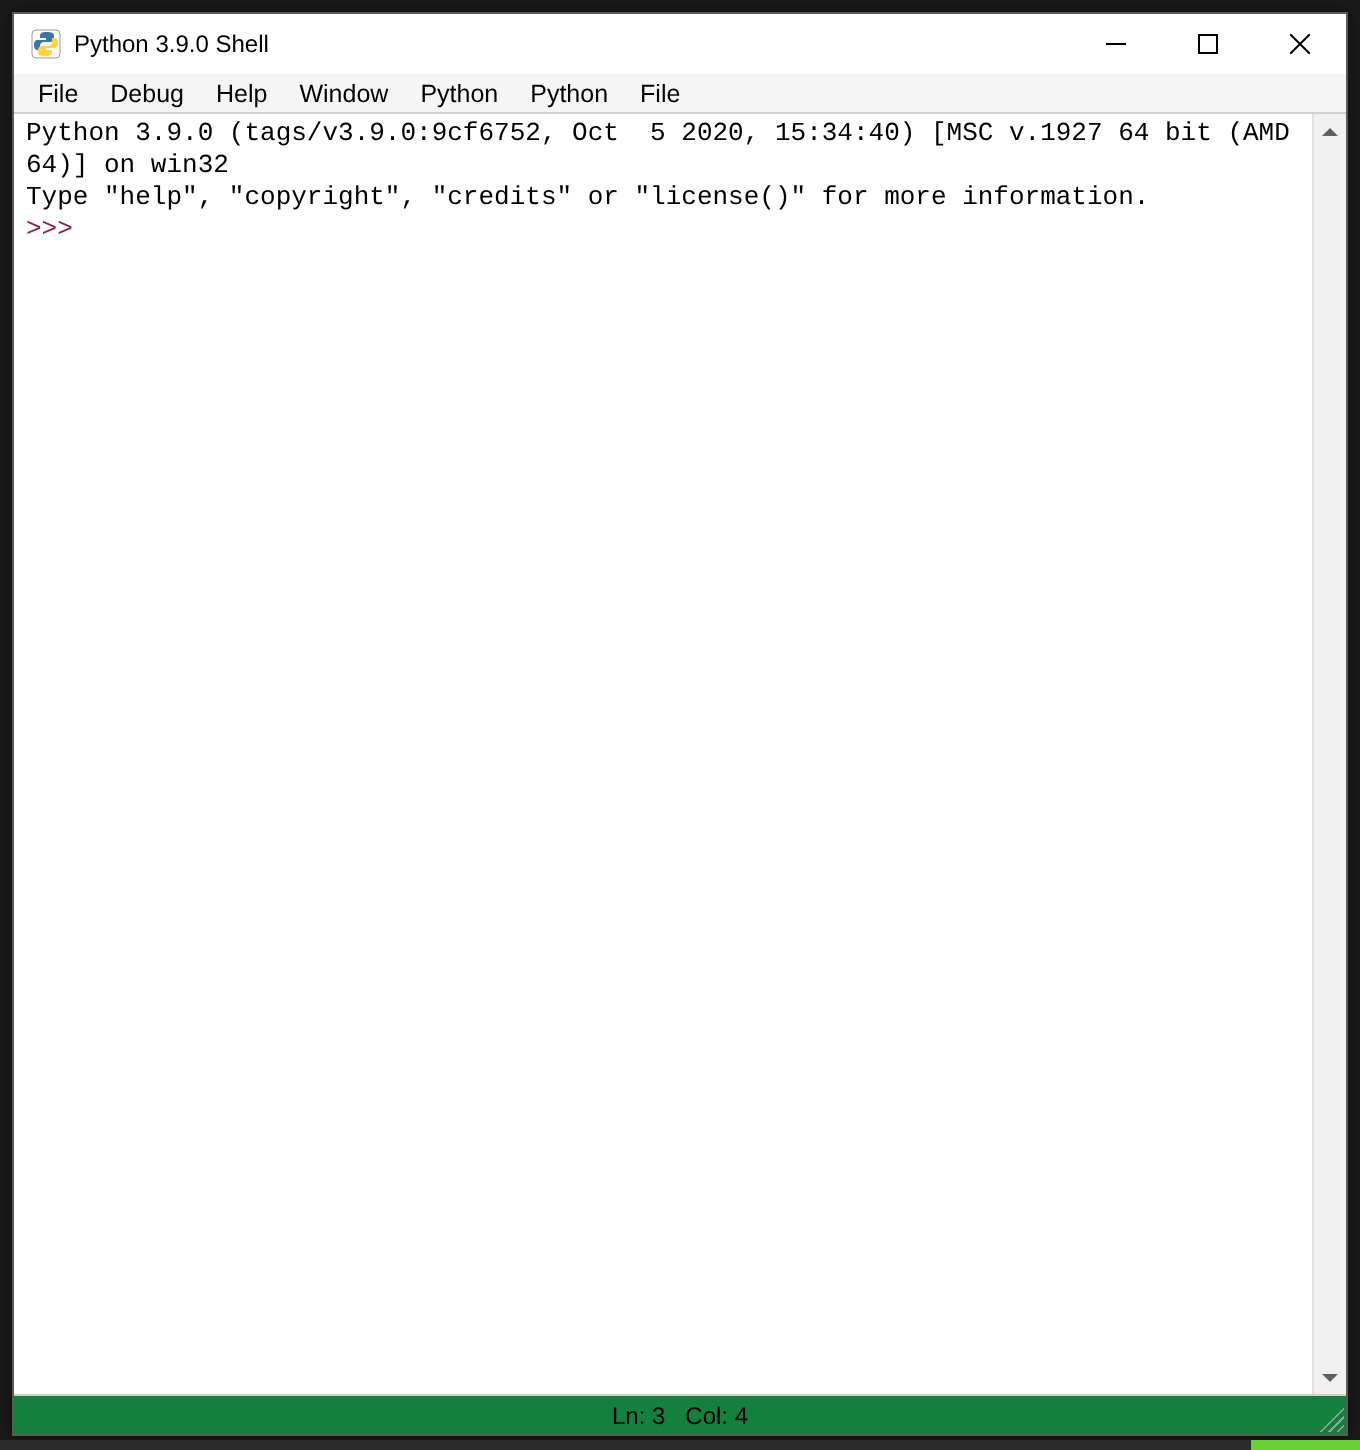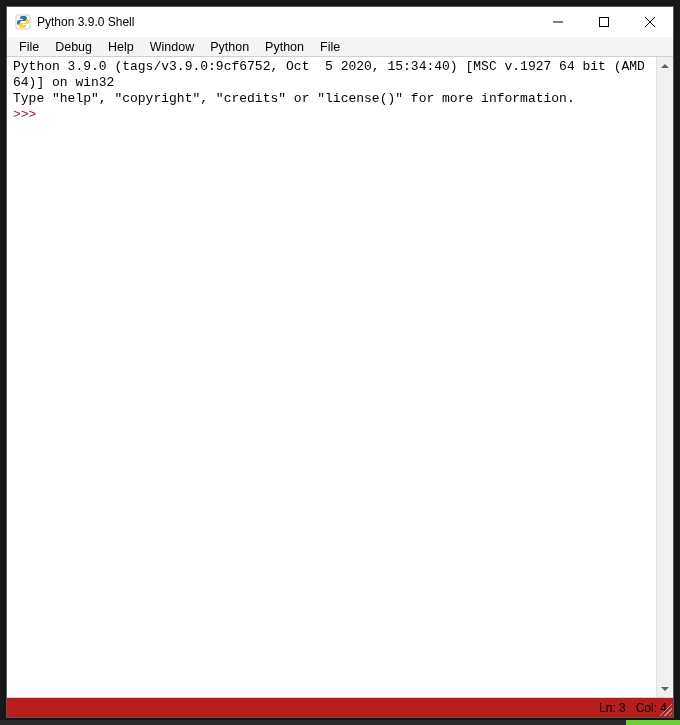--- a/index.html
+++ b/index.html
@@ -90,24 +90,24 @@
   }
   .scroll-arrow {
     height: 17px;
     display: flex; align-items: center; justify-content: center;
     color: #606060;
     font-size: 8px;
   }
   .scroll-track { flex: 1; }
   .statusbar {
     height: 20px;
-    background: #b91c1c;
+    background: #15803d;
     border-top: 1px solid #d0d0d0;
     display: flex;
-    justify-content: flex-end;
+    justify-content: center;
     align-items: center;
     padding: 0 6px;
     font-size: 12px;
     color: #000;
     position: relative;
   }
   .status-text { white-space: pre; }
   .resize-grip {
     position: absolute;
     right: 1px; bottom: 1px;

